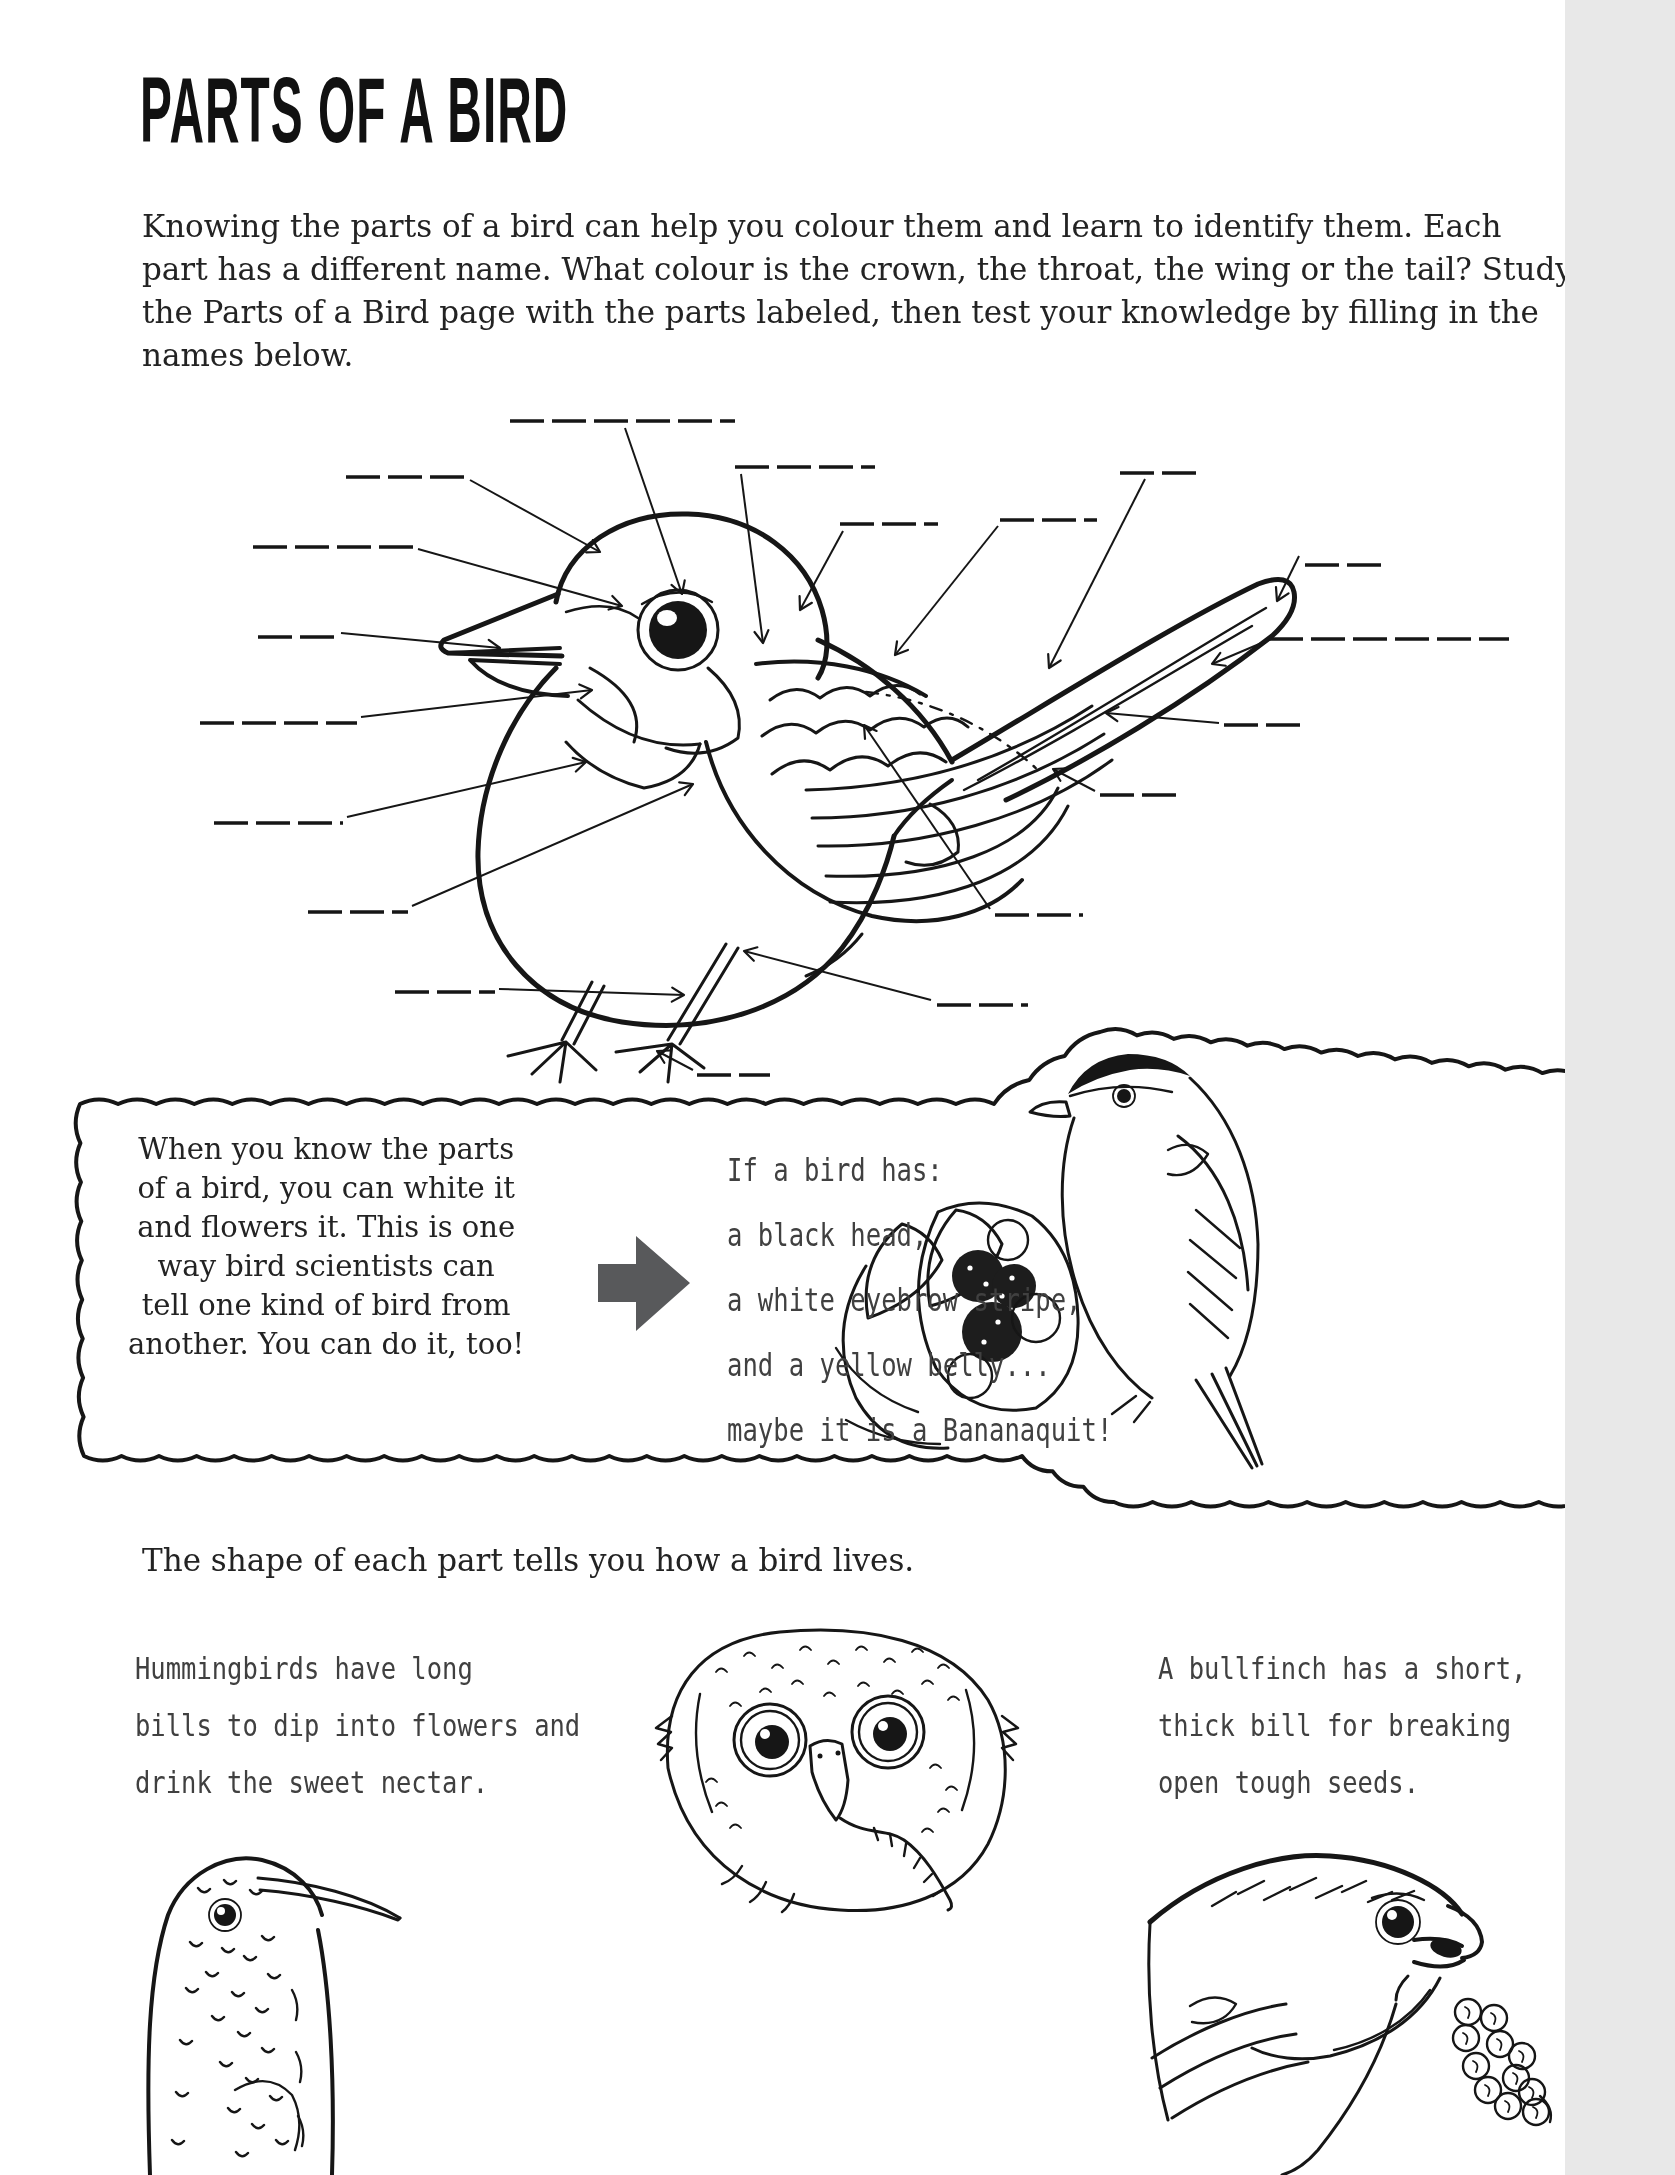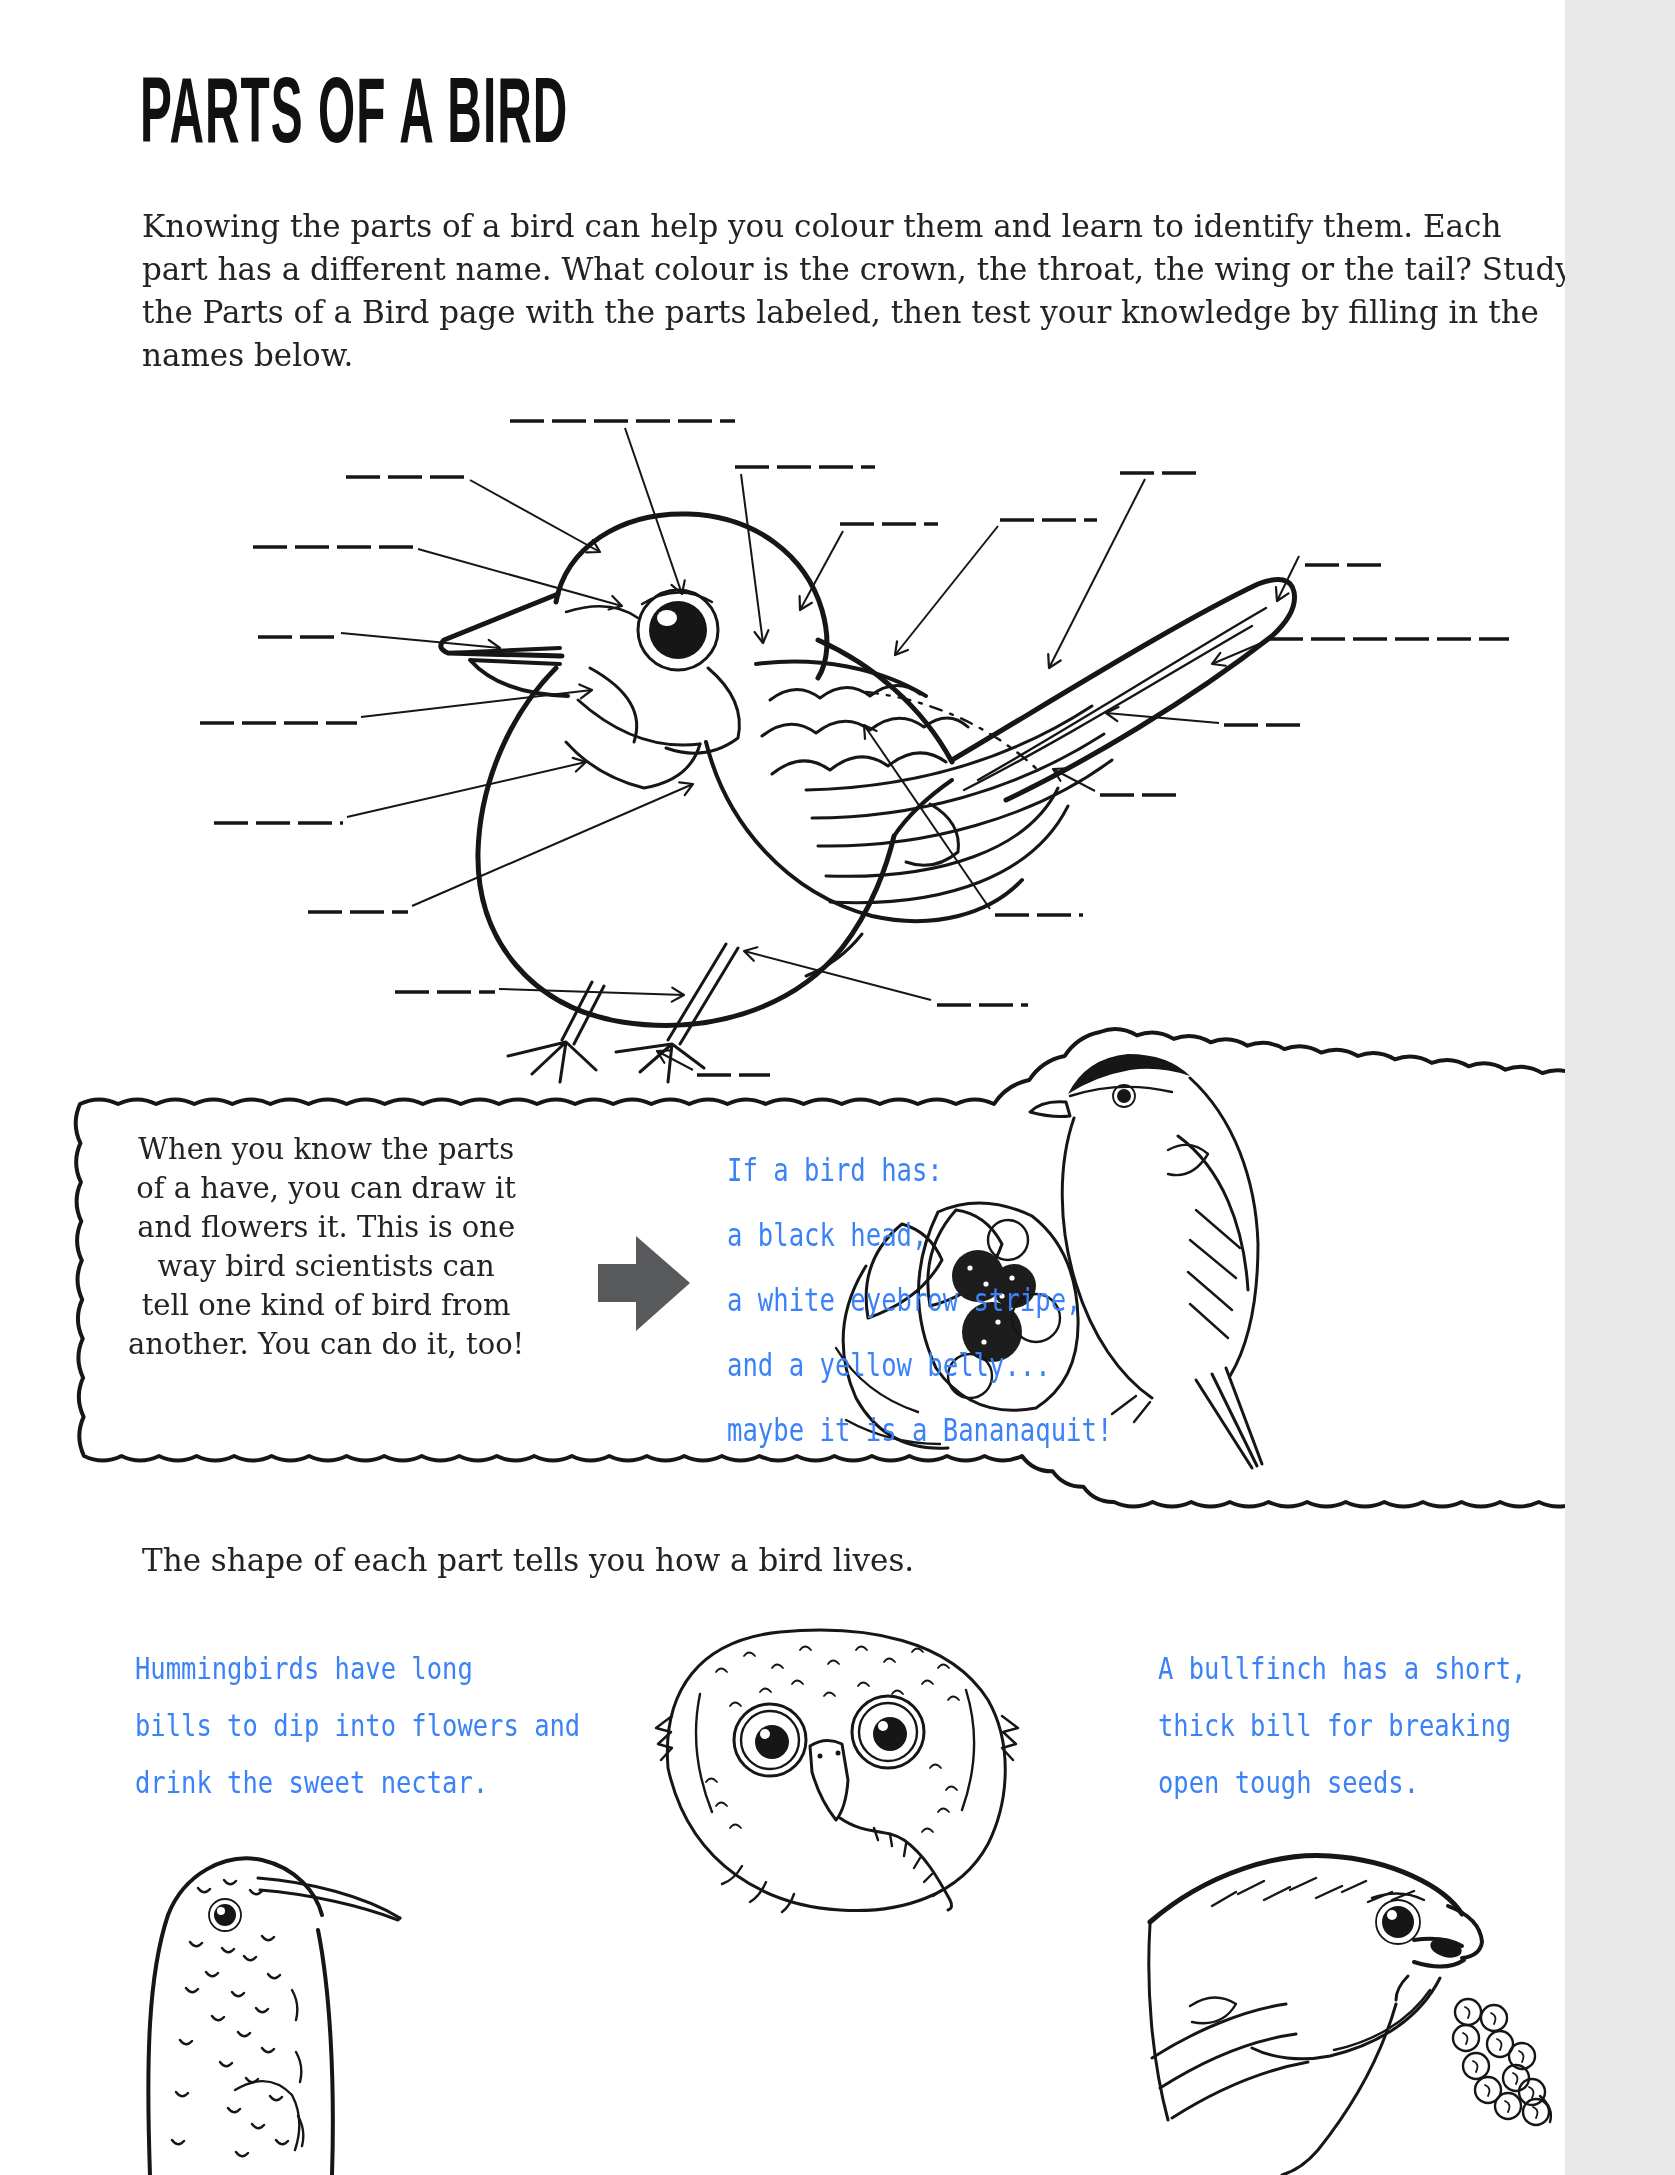--- a/index.html
+++ b/index.html
@@ -1,19 +1,19 @@
 <!DOCTYPE html>
 <html><head>
 <meta charset="utf-8">
 <style>
   html,body{margin:0;padding:0;background:#e8e8e8;}
   .page{position:relative;width:1565px;height:2175px;background:#fff;overflow:hidden;color:#1a1a1a;text-decoration:underline;}
   .abs{position:absolute;}
   .ser{font-family:"DejaVu Serif",serif;color:#232323;}
-  .mono{font-family:"DejaVu Sans Mono",monospace;color:#3b82f6;}
+  .mono{font-family:"DejaVu Sans Mono",monospace;color:#404040;}
   .title{font-family:"Liberation Sans",sans-serif;font-weight:700;font-size:92px;letter-spacing:2px;
          transform:scaleX(.52);transform-origin:0 0;white-space:nowrap;color:#111;}
   .intro div{font-size:31px;line-height:43px;white-space:nowrap;}
   .boxleft div{font-size:29px;line-height:39px;white-space:nowrap;}
   .boxright div{font-size:32px;line-height:65px;white-space:nowrap;transform:scaleX(.8);transform-origin:0 0;}
   .caption div{font-size:30px;line-height:57px;white-space:nowrap;transform:scaleX(.85);transform-origin:0 0;}
   .note{font-size:31px;white-space:nowrap;}
   svg.art{position:absolute;left:0;top:0;}
   .ink{stroke:#161616;fill:none;stroke-linecap:round;stroke-linejoin:round;}
   .w5{stroke-width:5px;} .w4{stroke-width:4px;} .w3{stroke-width:3px;} .w2{stroke-width:2.4px;} .w1{stroke-width:1.8px;}
@@ -274,21 +274,21 @@
 
   <div class="abs ser intro" style="left:142px;top:205px;">
     <div>Knowing the parts of a bird can help you colour them and learn to identify them. Each</div>
     <div>part has a different name. What colour is the crown, the throat, the wing or the tail? Study</div>
     <div>the Parts of a Bird page with the parts labeled, then test your knowledge by filling in the</div>
     <div>names below.</div>
   </div>
 
   <div class="abs ser boxleft" style="left:128px;top:1130px;text-align:center;">
     <div>When you know the parts</div>
-    <div>of a have, you can draw it</div>
+    <div>of a bird, you can white it</div>
     <div>and flowers it. This is one</div>
     <div>way bird scientists can</div>
     <div>tell one kind of bird from</div>
     <div>another. You can do it, too!</div>
   </div>
 
   <svg class="abs" style="left:598px;top:1236px;" width="94" height="98" viewBox="0 0 94 98">
     <polygon points="0,28 38,28 38,0 92,47 38,95 38,66 0,66" fill="#58595B"></polygon>
   </svg>
 

